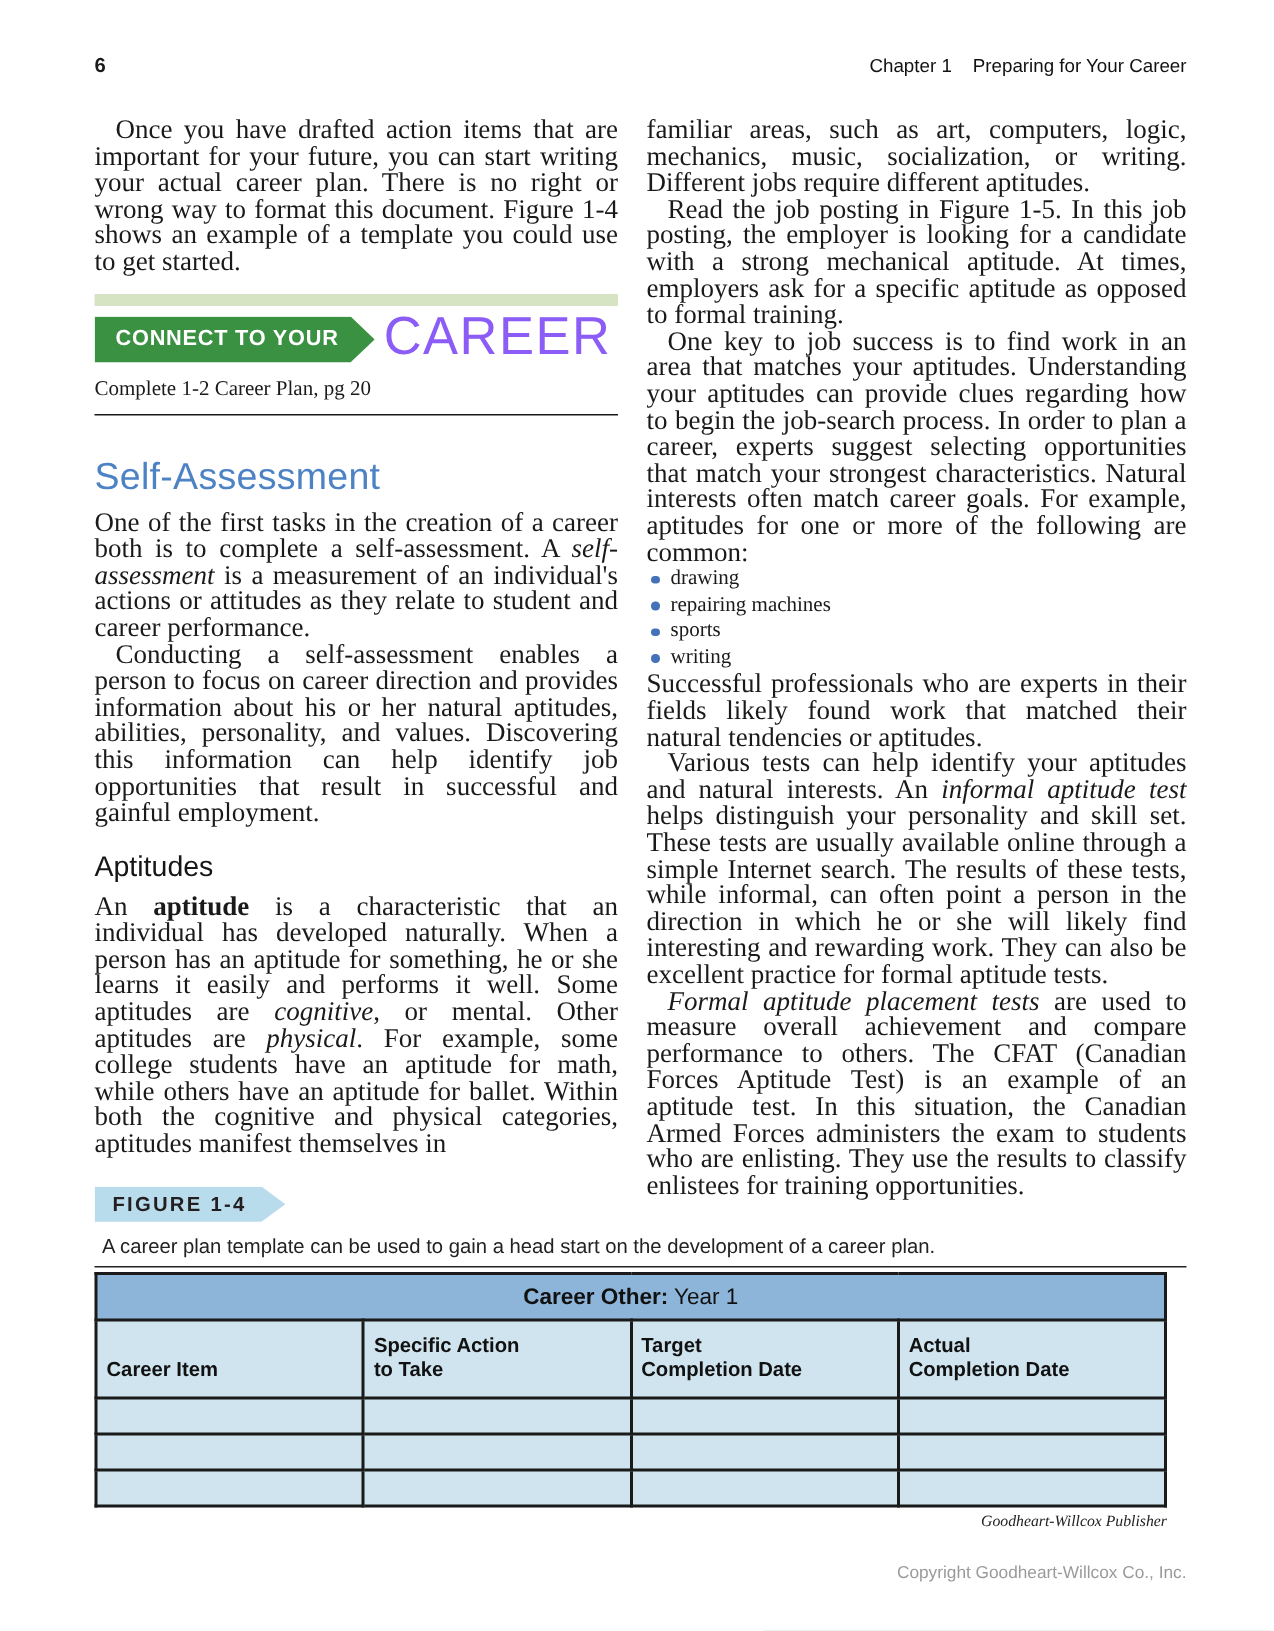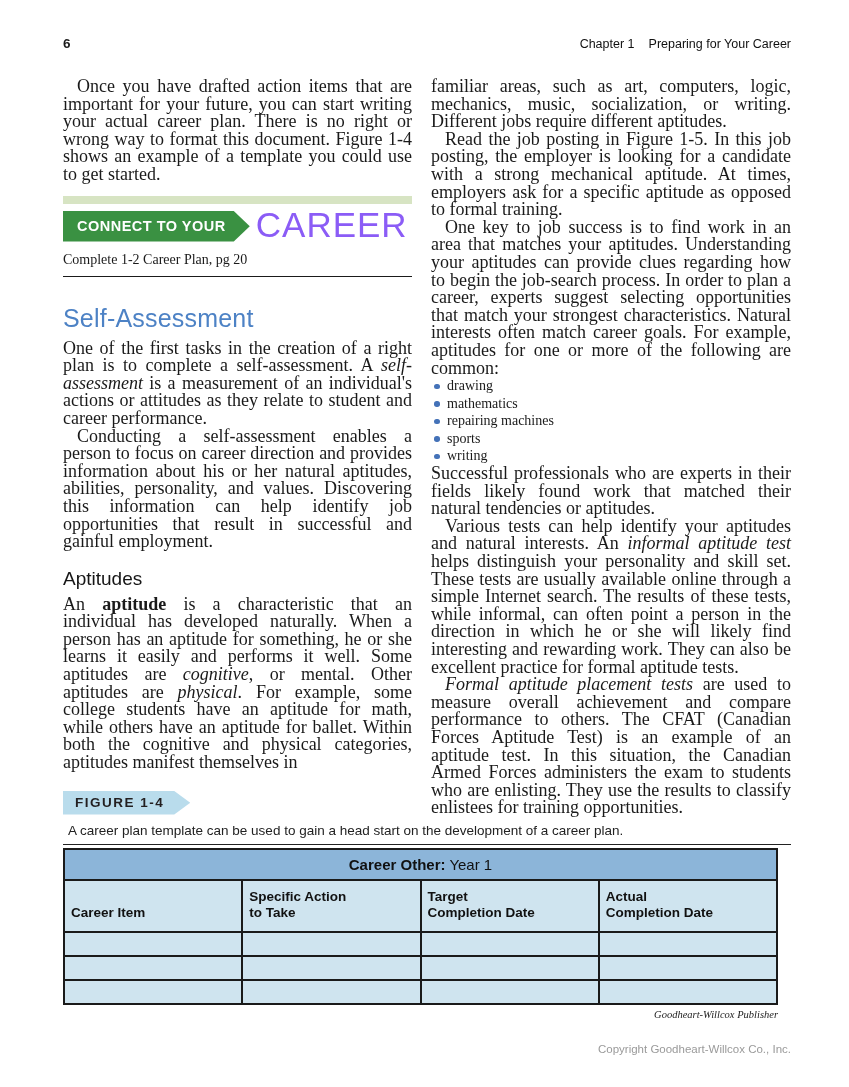--- a/index.html
+++ b/index.html
@@ -135,35 +135,34 @@
         <div class="rowline">
           <span class="arrowbox">CONNECT TO YOUR</span>
           <span class="career">CAREER</span>
         </div>
       </div>
 
       <p class="activity-line">Complete 1-2 Career Plan, pg 20</p>
       <hr class="rule">
 
       <div class="h-blue">Self-Assessment</div>
-      <p class="body-p"><span>One of the first tasks in the creation of a right plan is to complete a self-assessment. A </span><i>self-assessment</i><span> is a measurement of an individual's actions or attitudes as they relate to student and career performance.</span></p>
+      <p class="body-p"><span>One of the first tasks in the creation of a career both is to complete a self-assessment. A </span><i>self-assessment</i><span> is a measurement of an individual's actions or attitudes as they relate to student and career performance.</span></p>
       <p class="body-p indent">Conducting a self-assessment enables a person to focus on career direction and provides information about his or her natural aptitudes, abilities, personality, and values. Discovering this information can help identify job opportunities that result in successful and gainful employment.</p>
 
       <div class="h-black">Aptitudes</div>
       <p class="body-p"><span>An </span><b>aptitude</b><span> is a characteristic that an individual has developed naturally. When a person has an aptitude for something, he or she learns it easily and performs it well. Some aptitudes are </span><i>cognitive</i><span>, or mental. Other aptitudes are </span><i>physical</i><span>. For example, some college students have an aptitude for math, while others have an aptitude for ballet. Within both the cognitive and physical categories, aptitudes manifest themselves in</span></p>
     </div>
 
     <div class="col-r">
       <p class="body-p">familiar areas, such as art, computers, logic, mechanics, music, socialization, or writing. Different jobs require different aptitudes.</p>
       <p class="body-p indent">Read the job posting in Figure 1-5. In this job posting, the employer is looking for a candidate with a strong mechanical aptitude. At times, employers ask for a specific aptitude as opposed to formal training.</p>
       <p class="body-p indent">One key to job success is to find work in an area that matches your aptitudes. Understanding your aptitudes can provide clues regarding how to begin the job-search process. In order to plan a career, experts suggest selecting opportunities that match your strongest characteristics. Natural interests often match career goals. For example, aptitudes for one or more of the following are common:</p>
 
       <ul class="blist">
         <li>drawing</li>
-        <li>mathematics</li>
         <li>repairing machines</li>
         <li>sports</li>
         <li>writing</li>
       </ul>
 
       <p class="body-p">Successful professionals who are experts in their fields likely found work that matched their natural tendencies or aptitudes.</p>
       <p class="body-p indent"><span>Various tests can help identify your aptitudes and natural interests. An </span><i>informal aptitude test</i><span> helps distinguish your personality and skill set. These tests are usually available online through a simple Internet search. The results of these tests, while informal, can often point a person in the direction in which he or she will likely find interesting and rewarding work. They can also be excellent practice for formal aptitude tests.</span></p>
       <p class="body-p indent"><i>Formal aptitude placement tests</i><span> are used to measure overall achievement and compare performance to others. The CFAT (Canadian Forces Aptitude Test) is an example of an aptitude test. In this situation, the Canadian Armed Forces administers the exam to students who are enlisting. They use the results to classify enlistees for training opportunities.</span></p>
     </div>
   </div>

